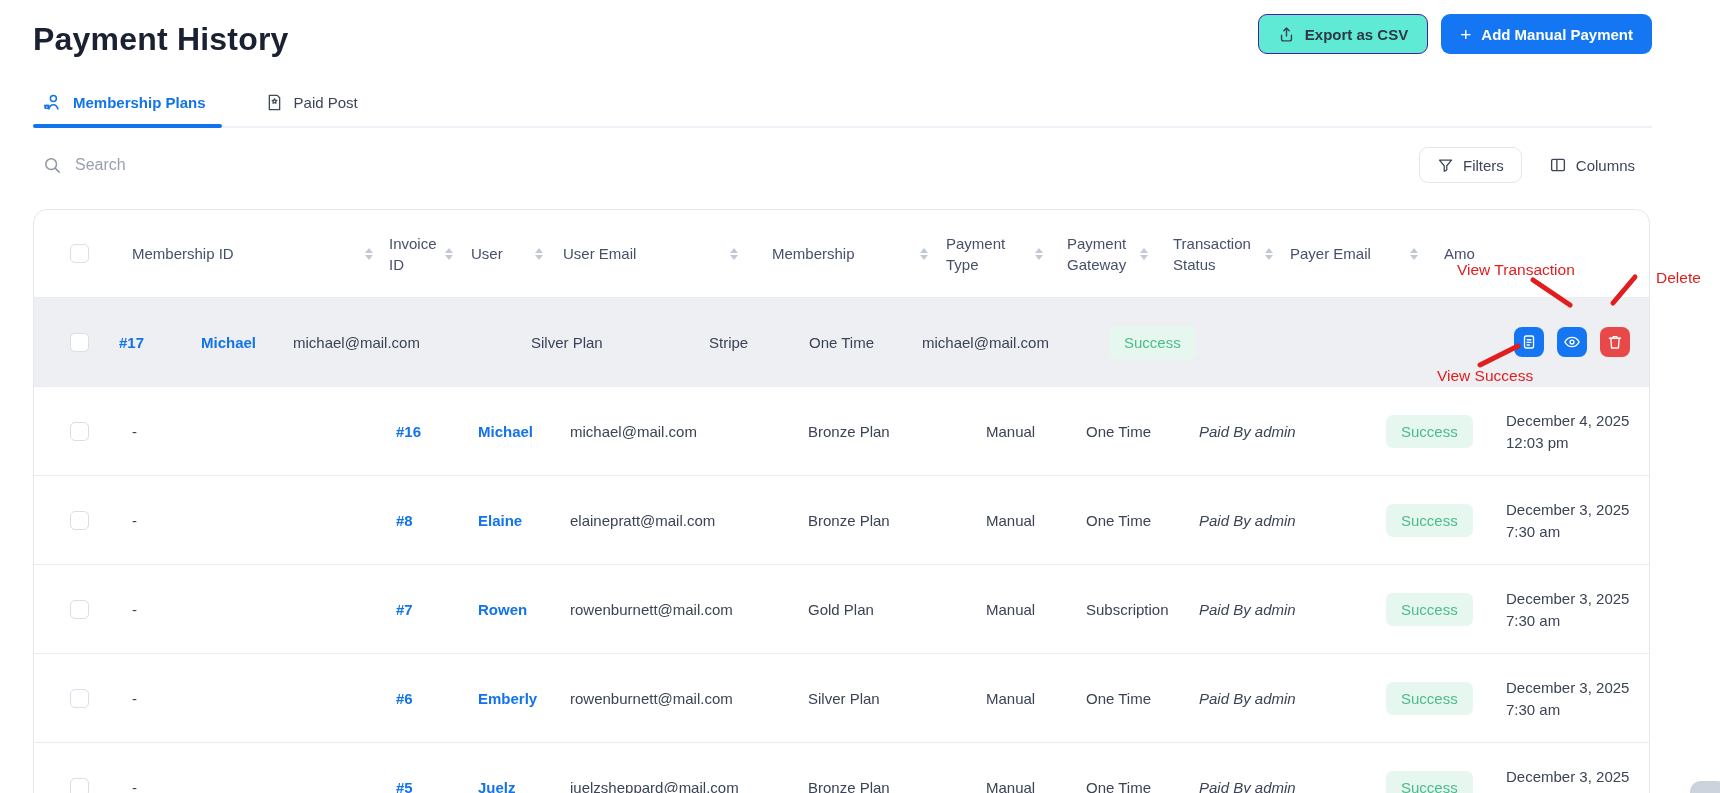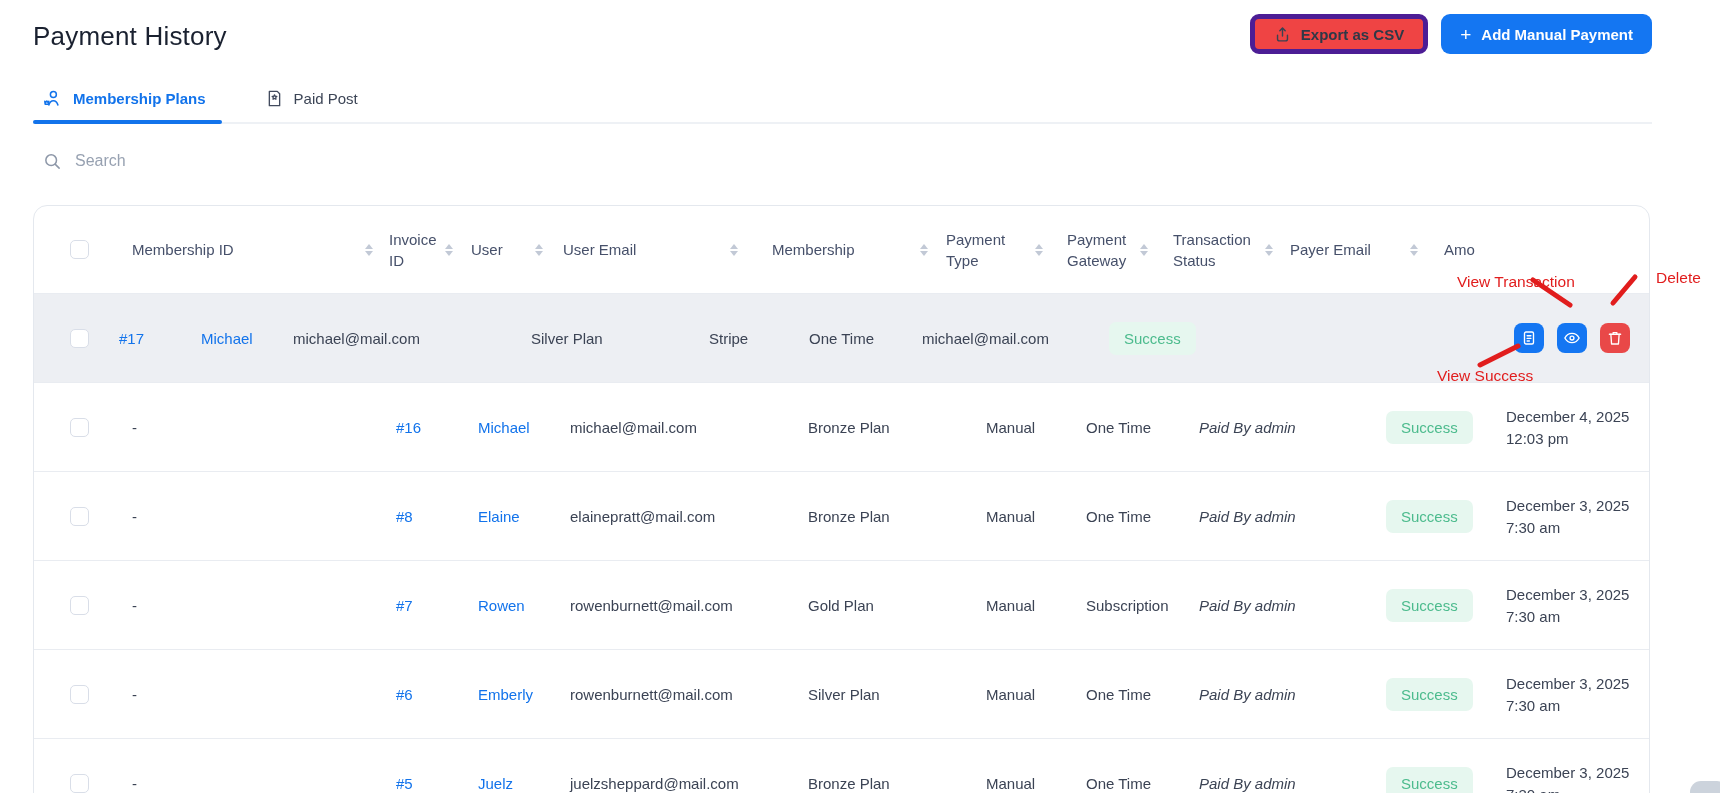--- a/index.html
+++ b/index.html
@@ -5,25 +5,25 @@
   *{box-sizing:border-box;margin:0;padding:0}
   html,body{width:1720px;height:793px;overflow:hidden;background:#fff}
   body{font-family:"Liberation Sans",sans-serif;color:#3b4354;
        --accent:#1476f2;--link:#1273eb;--danger:#e94848;--anno:#e11d1d;
        --success-bg:#e6f7ef;--success-text:#4cbb8d;--row-hl:#edeff3}
   .page{position:relative;width:1720px;height:793px;overflow:hidden}
   .content{margin-left:33px;width:1619px}
 
   
   .topbar{display:flex;justify-content:space-between;align-items:flex-start;padding-top:14px}
-  h1.title{font-size:26px;font-weight:400;color:#1a2130;margin-top:7px;letter-spacing:.2px}
+  h1.title{font-size:32px;font-weight:700;color:#1a2130;margin-top:7px;letter-spacing:.2px}
   .top-actions{display:flex;gap:13px}
   .btn{height:40px;border-radius:9px;display:inline-flex;align-items:center;gap:10px;
        font-family:inherit;font-size:15px;font-weight:700;padding:0 19px;cursor:pointer;border:none;white-space:nowrap}
-  .btn-outline{border:5px solid #4c1d95;color:#2f3847;background:#ef4444}
+  .btn-outline{border:1px solid #4c1d95;color:#2f3847;background:#5eead4}
   .btn-primary{background:var(--accent);color:#fff}
   .plus{font-size:19px;font-weight:400;line-height:1}
 
   
   .tabs{display:flex;gap:34px;margin-top:22px;border-bottom:2px solid #eef1f5;height:48px}
   .tab{display:flex;align-items:center;gap:10px;font-size:15px;color:#3c4556;
        padding:0 16px 2px 9px;cursor:pointer;position:relative;white-space:nowrap}
   .tab.active{color:var(--link);font-weight:700}
   .tab.active::after{content:"";position:absolute;left:0;right:0;bottom:-2px;height:4px;
        background:var(--link);border-radius:2px}
@@ -54,33 +54,33 @@
   .brow .c2{padding-left:28px}.brow .c3{padding-left:15px}.brow .c4{padding-left:17px}
   .brow .c5{padding-left:19px}.brow .c6{padding-left:62px}.brow .c7{padding-left:50px}
   .brow .c8{padding-left:45px}.brow .c9{padding-left:43px}.brow .c10{padding-left:85px}
   .brow .c11{padding-left:80px}
   .hlabel{white-space:normal;line-height:21px;max-width:calc(100% - 26px)}
   .sort{display:flex;flex-direction:column;gap:2px;margin-left:auto;margin-right:8px;cursor:pointer}
   .sort i{display:block;width:0;height:0;border-left:4px solid transparent;border-right:4px solid transparent}
   .sort .up{border-bottom:5px solid #c2c9d6}
   .sort .dn{border-top:5px solid #c2c9d6}
   .checkbox{width:19px;height:19px;border:1.6px solid #d9dee8;border-radius:5px;background:#fff;cursor:pointer;flex:0 0 auto}
-  .link{color:var(--link);font-weight:400;cursor:pointer}
+  .link{color:var(--link);font-weight:700;cursor:pointer}
   .italic{font-style:italic}
   .badge{background:var(--success-bg);color:var(--success-text);padding:8px 15px;border-radius:7px;font-size:15px}
   .datecell{display:flex;flex-direction:column;gap:1px;line-height:21px}
   .actions{flex:1 1 auto;display:flex;justify-content:flex-end;align-items:center;gap:13px;padding-right:19px;height:100%}
   .abtn{width:30px;height:30px;border-radius:8px;display:flex;align-items:center;justify-content:center;border:none;cursor:pointer;flex:0 0 auto}
   .abtn svg{width:18px;height:18px}
   .abtn.blue{background:var(--accent)}
   .abtn.red{background:var(--danger)}
 
   
   .anno{position:absolute;color:var(--anno);font-size:15.5px;white-space:nowrap;z-index:5}
-  #annoVT{left:1457px;top:273px}
+  #annoVT{left:1457px;top:261px}
   #annoDel{left:1656px;top:269px}
   #annoVI{left:1437px;top:367px}
   svg.overlay{position:absolute;left:0;top:0;width:1720px;height:793px;pointer-events:none;z-index:4}
   .scrollblob{position:absolute;left:1690px;top:781px;width:38px;height:22px;border-radius:11px;background:#ccd3dc}
   .icon{flex:0 0 auto;display:inline-flex}
 </style>
 </head>
 <body style="--accent: #1476f2; --link: #1273eb; --danger: #e94848; --anno: #e11d1d; --success-bg: #e6f7ef; --success-text: #4cbb8d; --row-hl: #edeff3;">
 
 <div class="page">
@@ -131,20 +131,39 @@
 
     <div class="toolbar">
       <div class="search">
         <span class="icon">
           <svg width="19" height="19" viewBox="0 0 20 20" fill="none" stroke="#8d97a8" stroke-width="1.6" stroke-linecap="round">
               <circle cx="8.6" cy="8.6" r="5.6"></circle>
               <path d="M13 13l4 4"></path>
             </svg>
         </span>
         <span>Search</span>
+      </div>
+      <div class="toolbar-right">
+        <button class="btn-sm">
+          <span class="icon">
+            <svg width="17" height="17" viewBox="0 0 24 24" fill="none" stroke="#3d4658" stroke-width="1.8" stroke-linejoin="round">
+                <path d="M3.5 4.5h17l-6.7 7.8v5.9l-3.6 2v-7.9z"></path>
+              </svg>
+          </span>
+          <span>Filters</span>
+        </button>
+        <button class="btn-sm btn-ghost">
+          <span class="icon">
+            <svg width="18" height="18" viewBox="0 0 24 24" fill="none" stroke="#3d4658" stroke-width="1.8">
+                <rect x="3.5" y="4.5" width="17" height="15" rx="2"></rect>
+                <path d="M10.5 4.5v15"></path>
+              </svg>
+          </span>
+          <span>Columns</span>
+        </button>
       </div>
     </div>
 
     <div class="tablewrap">
       <div id="thead">
           <div class="trow thead-row">
             <div class="cell c1">
               <span class="checkbox"></span>
             </div>
             <div class="cell c2">

